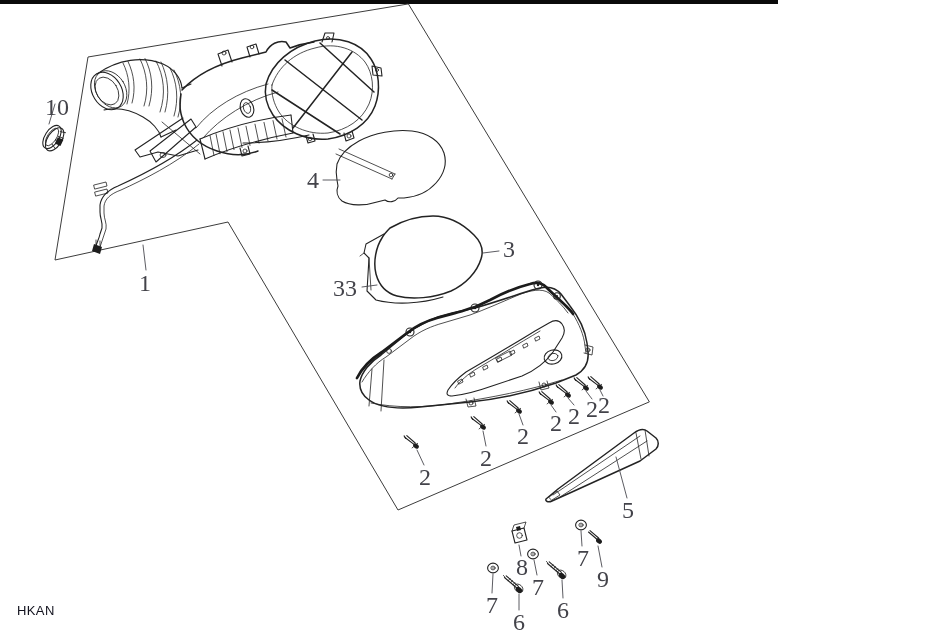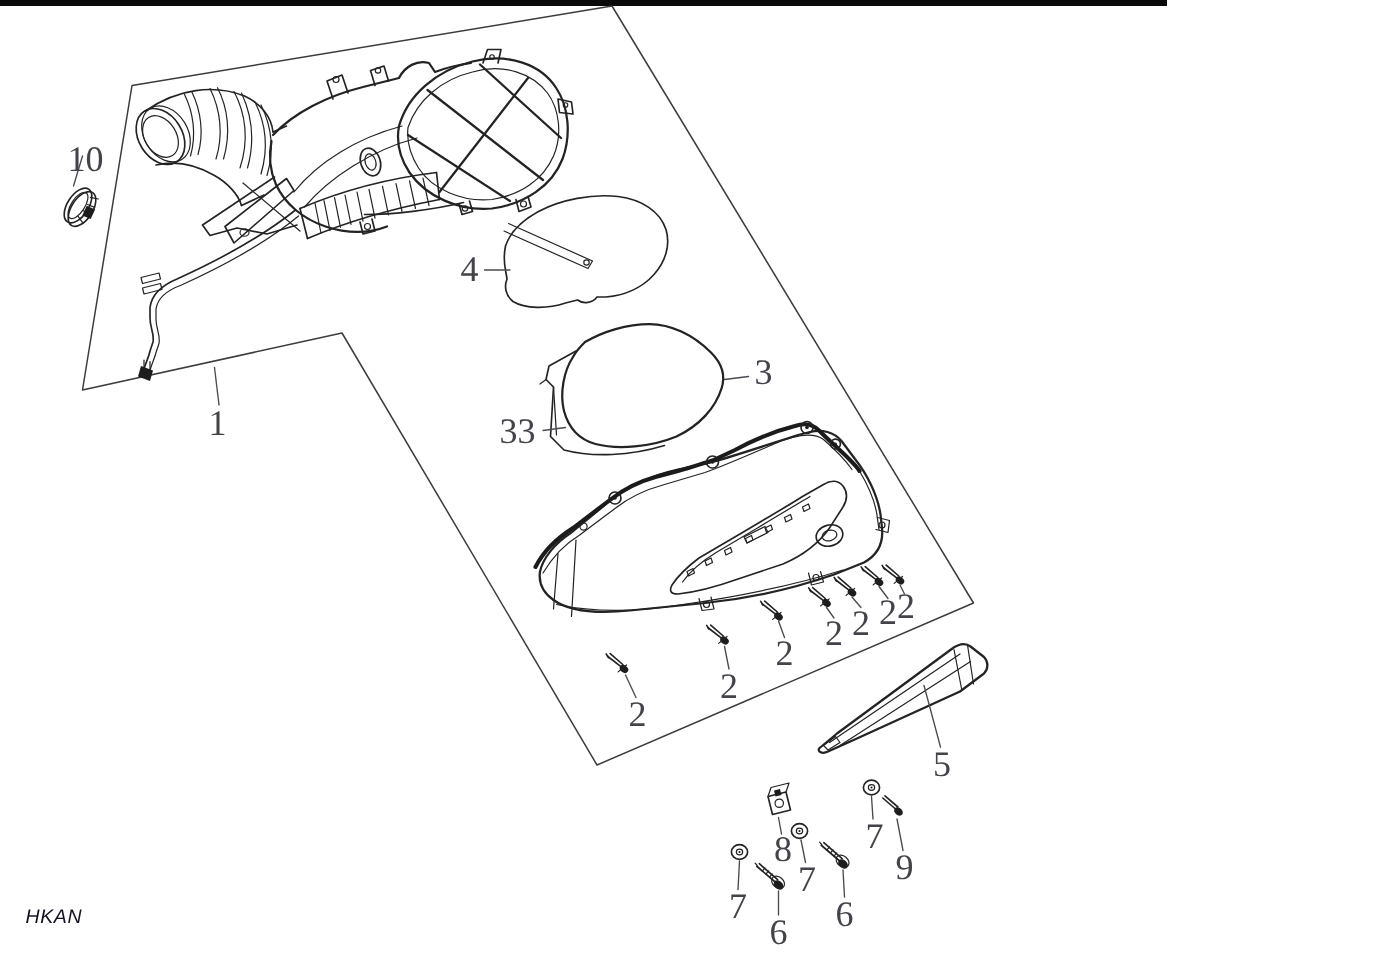--- a/index.html
+++ b/index.html
@@ -11,21 +11,21 @@
      stroke:#232323;fill:none;stroke-width:1.1;stroke-linecap:round;stroke-linejoin:round;}
   #art .thin{stroke-width:0.8;}
   #art .bold{stroke-width:1.5;}
   #art .bead{stroke-width:2.7;stroke:#1b1b1b;}
   #art .fillk{fill:#1d1d1d;stroke:none;}
   #art .frame{stroke:#3c3c3c;stroke-width:1;}
   #art .leader{stroke:#4a4a50;stroke-width:0.9;}
   .callout{position:absolute;transform:translate(-50%,-50%);
      font-family:"Liberation Serif","DejaVu Serif",serif;font-size:24px;color:#43434a;
      line-height:1;white-space:nowrap;}
-  .footer-code{position:absolute;left:17px;top:603px;font-style:italic;font-size:13px;
+  .footer-code{position:absolute;left:17px;top:603px;font-size:13px;
      letter-spacing:0.4px;color:#12121e;}
 </style>
 </head>
 <body>
 
 <div id="stage">
   <div id="topbar"></div>
 
   <svg id="art" width="929" height="638" viewBox="0 0 929 638">
     <defs>

